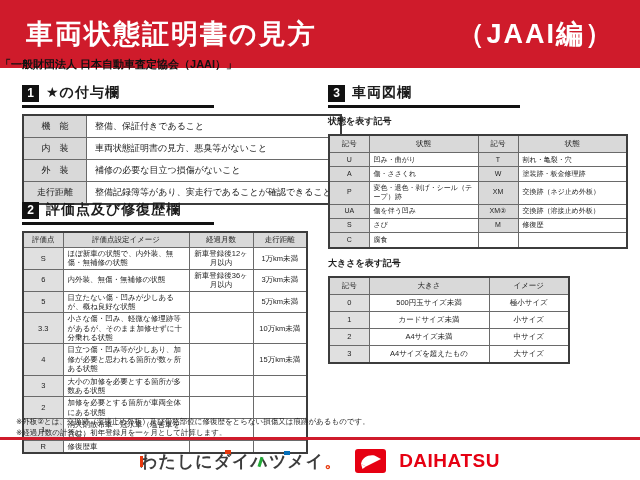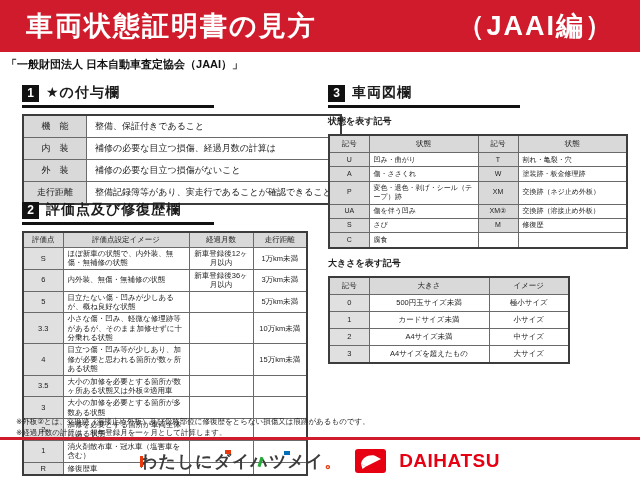--- a/index.html
+++ b/index.html
@@ -4,28 +4,28 @@
 <style>
   html,body{margin:0;padding:0;}
   body{
     width:640px;height:480px;position:relative;overflow:hidden;
     background:#ffffff;
     font-family:"Liberation Sans","DejaVu Sans",sans-serif;
     color:#1c1c1c;
   }
   
   .band{
-    position:absolute;top:0;left:0;width:640px;height:52px;
+    position:absolute;top:0;left:0;width:640px;height:68px;
     background:#cf1b2b;color:#fff;
     display:flex;align-items:center;justify-content:space-between;
     padding:0 26px;box-sizing:border-box;
   }
   .band .t{font-size:27px;font-weight:bold;letter-spacing:2px;}
   .subtitle{
-    position:absolute;top:57px;left:6px;
+    position:absolute;top:57px;left:0;
     font-size:11px;font-weight:bold;color:#111;
   }
   
   .sec{position:absolute;}
   .sec1{left:22px;top:84px;width:292px;}
   .sec2{left:22px;top:201px;width:292px;}
   .sec3{left:328px;top:84px;width:304px;}
   .sec-head{
     display:flex;align-items:center;gap:7px;
     border-bottom:3px solid #111;padding-bottom:3px;width:192px;
@@ -102,21 +102,21 @@
     <span class="sec-title">★の付与欄</span>
   </div>
   <table class="tbl star-tbl">
     <tbody>
         <tr>
           <th>機　能</th>
           <td>整備、保証付きであること</td>
         </tr>
         <tr>
           <th>内　装</th>
-          <td>補修の必要な目立つ損傷、経過月数の計算は</td>
+          <td>車両状態証明書の見方、悪臭等がないこと</td>
         </tr>
         <tr>
           <th>外　装</th>
           <td>補修の必要な目立つ損傷がないこと</td>
         </tr>
         <tr>
           <th>走行距離</th>
           <td>整備記録簿等があり、実走行であることが確認できること</td>
         </tr>
       </tbody>
@@ -166,26 +166,20 @@
           <td class="pt">3.3</td>
           <td class="ds">小さな傷・凹み、軽微な修理跡等があるが、そのまま加修せずに十分乗れる状態</td>
           <td class="ct"></td>
           <td class="ct">10万km未満</td>
         </tr>
         <tr>
           <td class="pt">4</td>
           <td class="ds">目立つ傷・凹み等が少しあり、加修が必要と思われる箇所が数ヶ所ある状態</td>
           <td class="ct"></td>
           <td class="ct">15万km未満</td>
-        </tr>
-        <tr>
-          <td class="pt">3.5</td>
-          <td class="ds">大小の加修を必要とする箇所が数ヶ所ある状態又は外板②適用車</td>
-          <td class="ct"></td>
-          <td class="ct"></td>
         </tr>
         <tr>
           <td class="pt">3</td>
           <td class="ds">大小の加修を必要とする箇所が多数ある状態</td>
           <td class="ct"></td>
           <td class="ct"></td>
         </tr>
         <tr>
           <td class="pt">2</td>
           <td class="ds">加修を必要とする箇所が車両全体にある状態</td>

